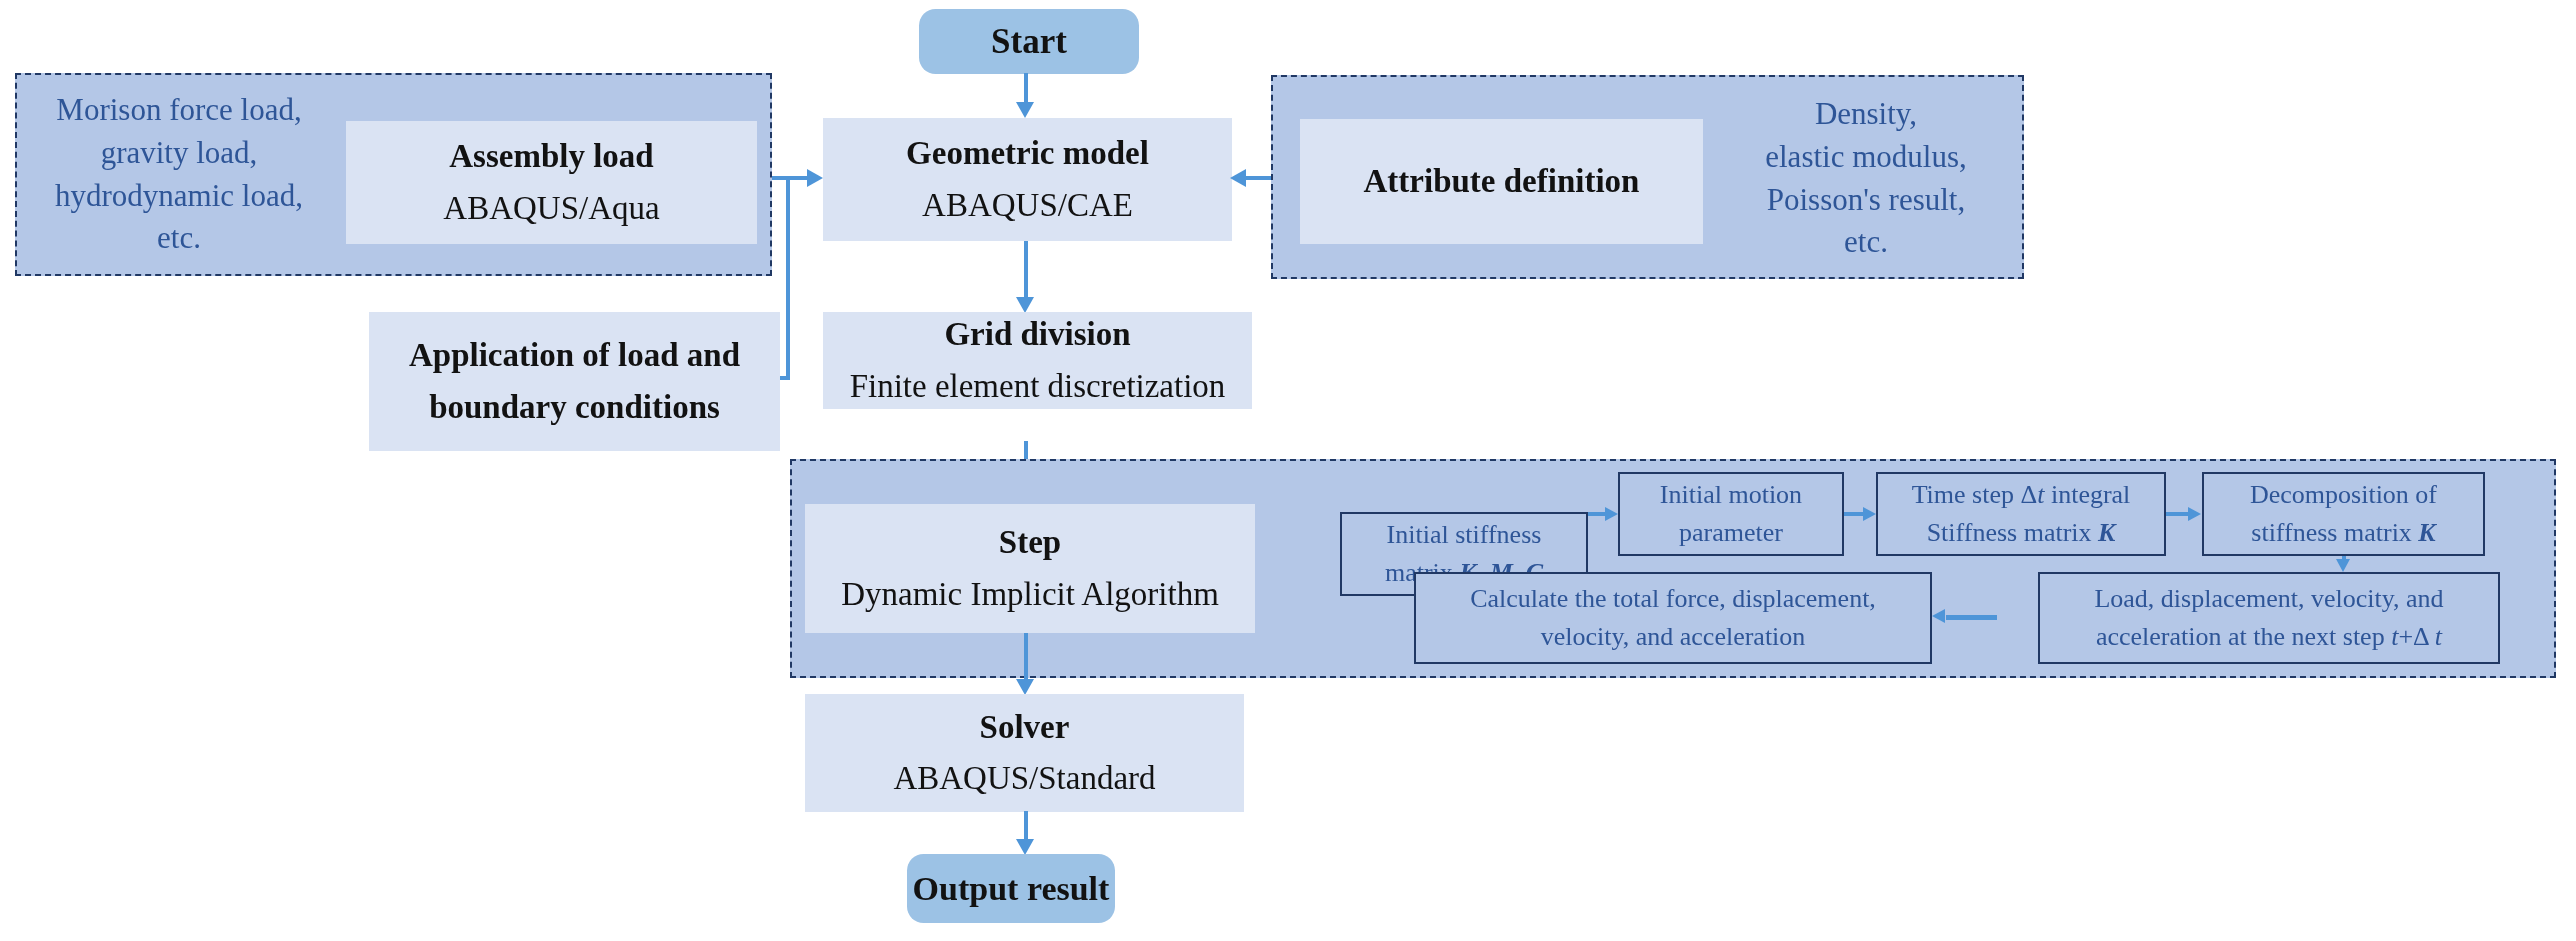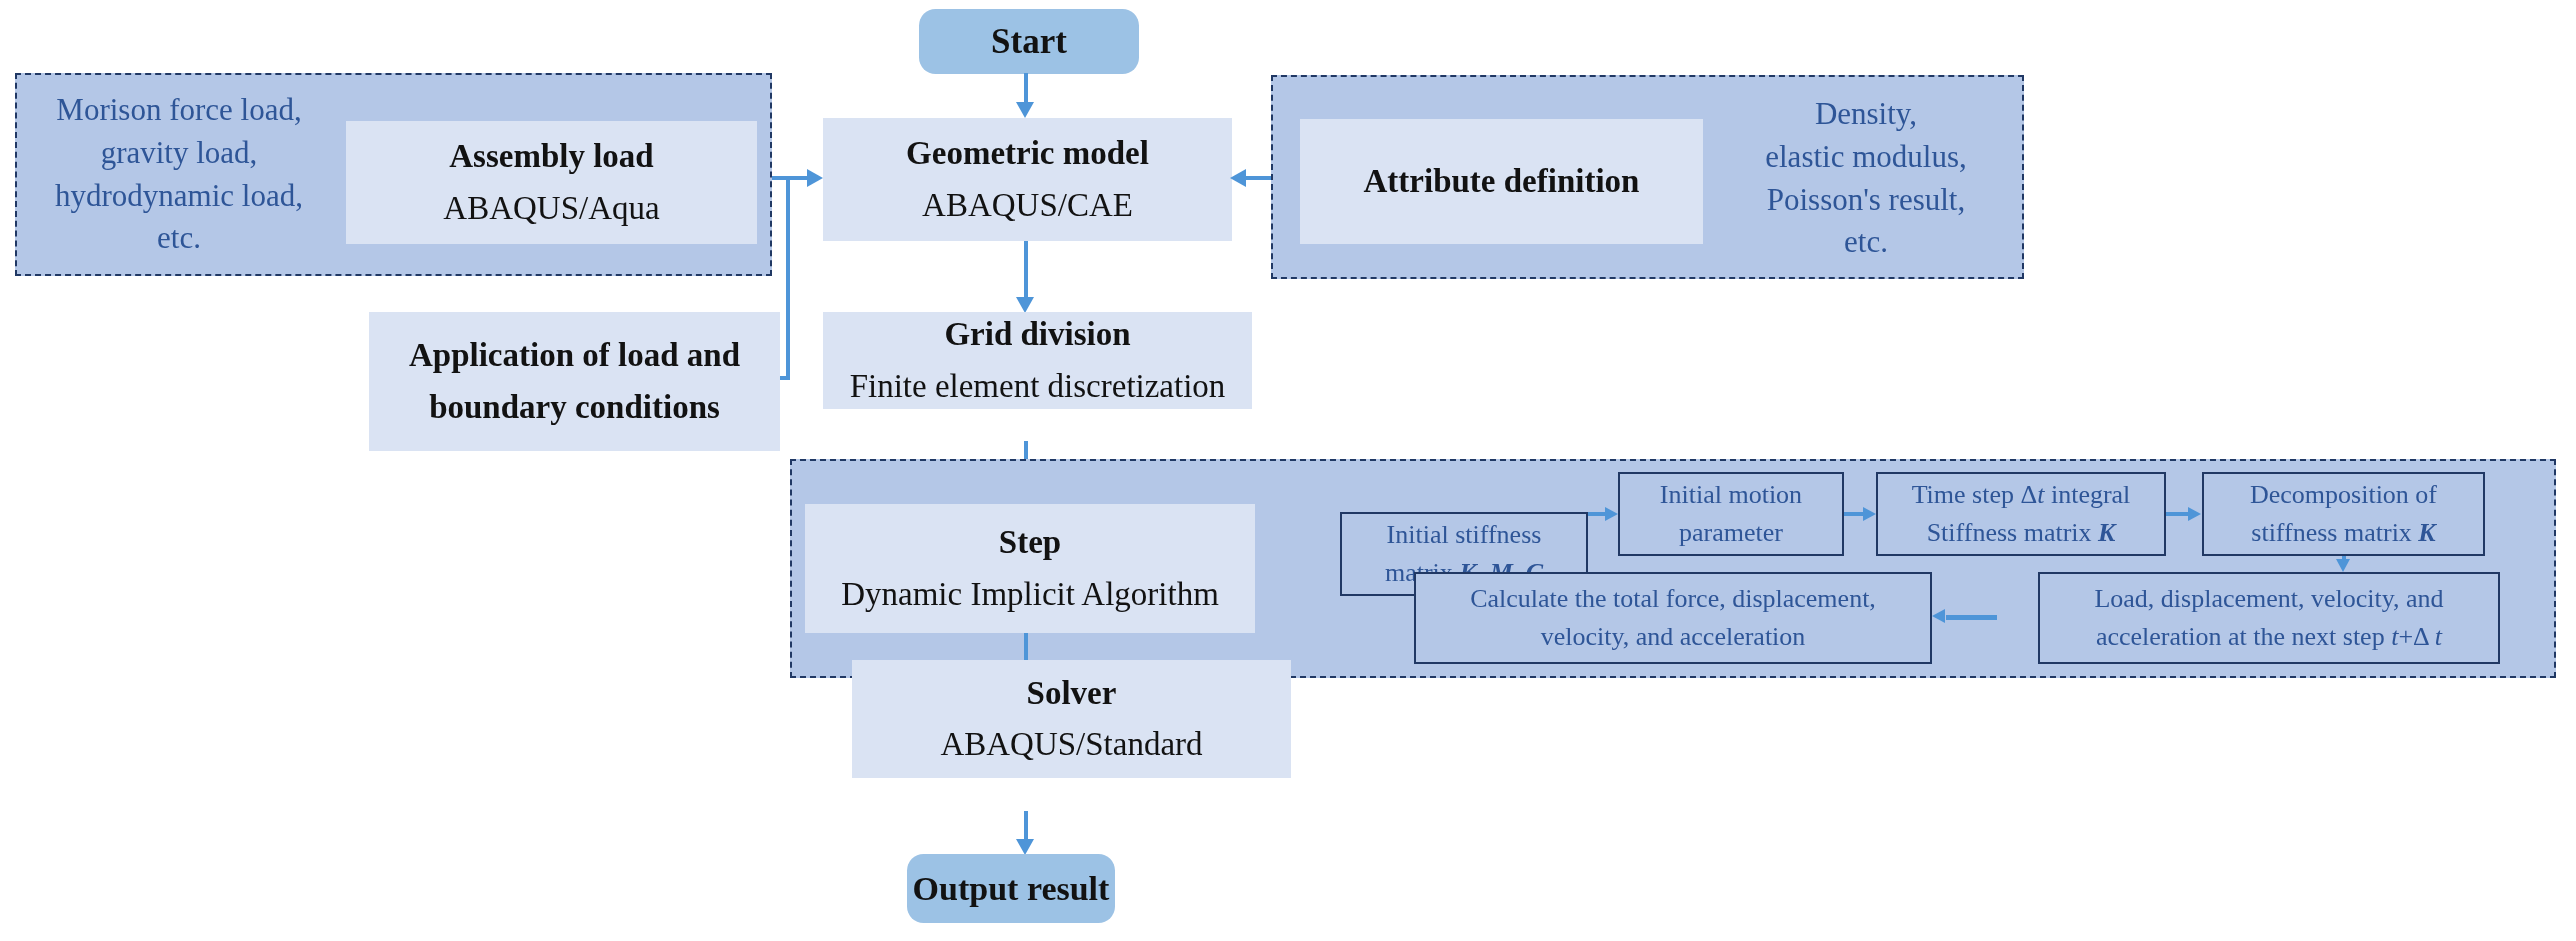--- a/index.html
+++ b/index.html
@@ -164,21 +164,21 @@
   <div>
     <div class="abs hline" style="left:1946px;top:615px;width:51px;height:4.7px;"></div>
     <div class="abs sm head-left" style="left:1932px;top:609px;"></div>
   </div>
 
   <div>
     <div class="abs vline" style="left:1024px;top:633px;width:4.1px;height:46px;"></div>
     <div class="abs head-down" style="left:1016px;top:679px;"></div>
   </div>
 
-  <div class="abs node" style="left:805px;top:660px;width:439px;height:118px;margin-left:47px;">
+  <div class="abs node" style="left:805px;top:694px;width:439px;height:118px;">
     <div class="title">Solver</div>
     <div>ABAQUS/Standard</div>
   </div>
 
   <div>
     <div class="abs vline" style="left:1024px;top:811px;width:4.1px;height:28px;"></div>
     <div class="abs head-down" style="left:1016px;top:839px;"></div>
   </div>
 
   <div class="abs terminal" style="left:907px;top:854px;width:208px;height:69px;font-size:34px;">Output result</div>

